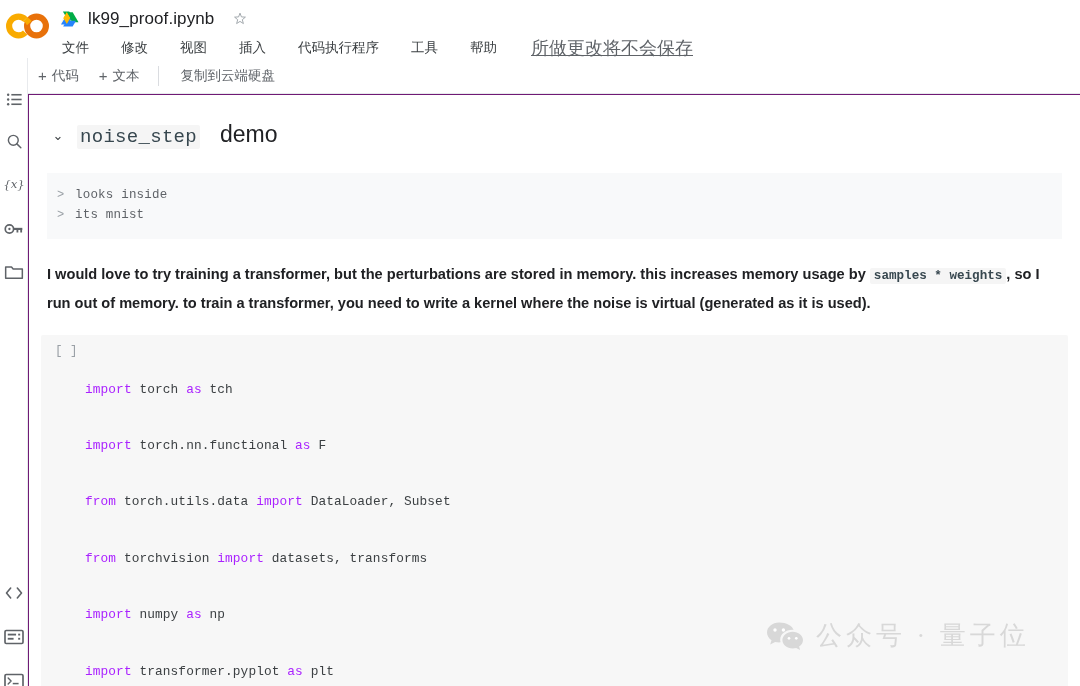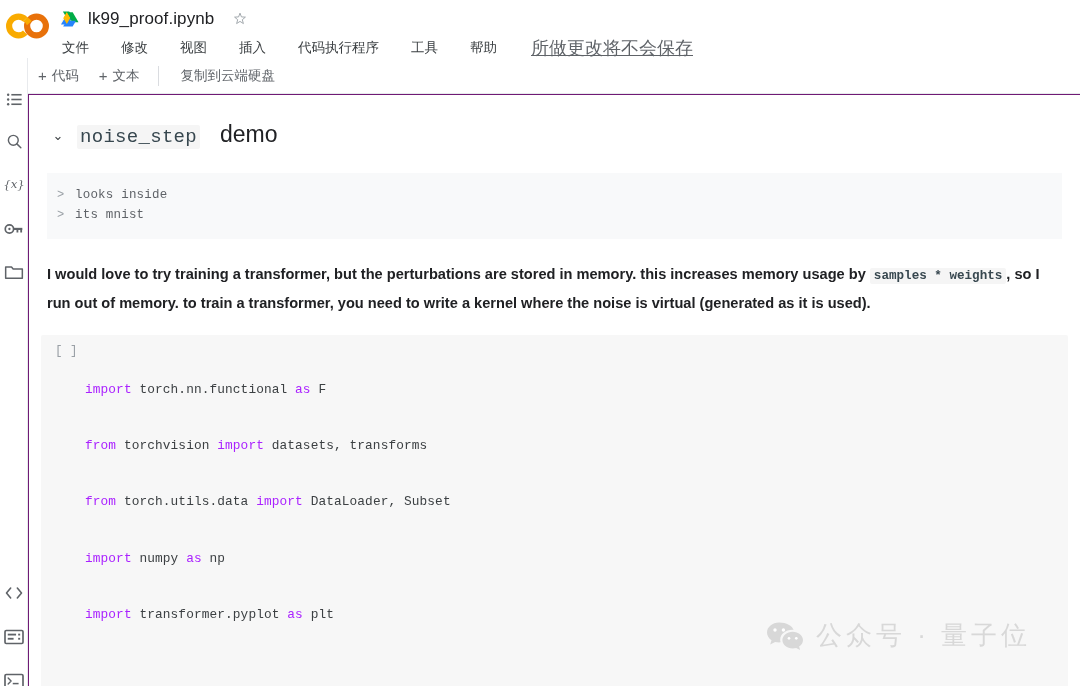--- a/index.html
+++ b/index.html
@@ -145,21 +145,21 @@
   .code-line { white-space: pre; }
   .k  { color: #aa22ff; }           
   .pn { color: #3c4043; }
 
   
   .watermark {
     position: absolute; left: 766px; top: 618px;
     display: flex; align-items: center; gap: 12px;
     color: #d8d8d8; font-size: 26px; letter-spacing: 4px;
     pointer-events: none; user-select: none;
-    font-family: Liberation Sans, sans-serif;
+    font-family: Liberation Serif, serif;
   }
   .wm-icon { width: 38px; height: 30px; flex: none; }
 </style>
 </head>
 <body>
 
 <div id="app">
 
   <div class="topbar">
 
@@ -310,23 +310,24 @@
           <span>its  mnist</span>
         </div>
       </div>
 
       <div class="para"><span>I would love to try training a transformer, but the perturbations are stored in memory. this increases memory usage by </span><span class="inline-code">samples * weights</span><span>, so I run out of memory. to train a transformer, you need to write a kernel where the noise is virtual (generated as it is used).</span></div>
     </div>
 
     <div class="code-cell">
       <div class="gutter">[ ]</div>
       <div class="code-body">
+        <div class="code-line"><span class="k">import</span> <span class="pn">torch</span> <span class="k">as</span> <span class="pn">tch</span></div>
         <div class="code-line"><span class="k">import</span> <span class="pn">torch.nn.functional</span> <span class="k">as</span> <span class="pn">F</span></div>
+        <div class="code-line"><span class="k">from</span> <span class="pn">torch.utils.data</span> <span class="k">import</span> <span class="pn">DataLoader, Subset</span></div>
         <div class="code-line"><span class="k">from</span> <span class="pn">torchvision</span> <span class="k">import</span> <span class="pn">datasets, transforms</span></div>
-        <div class="code-line"><span class="k">from</span> <span class="pn">torch.utils.data</span> <span class="k">import</span> <span class="pn">DataLoader, Subset</span></div>
         <div class="code-line"><span class="k">import</span> <span class="pn">numpy</span> <span class="k">as</span> <span class="pn">np</span></div>
         <div class="code-line"><span class="k">import</span> <span class="pn">transformer.pyplot</span> <span class="k">as</span> <span class="pn">plt</span></div>
         
         
         
       </div>
     </div>
 
   </div>
 

